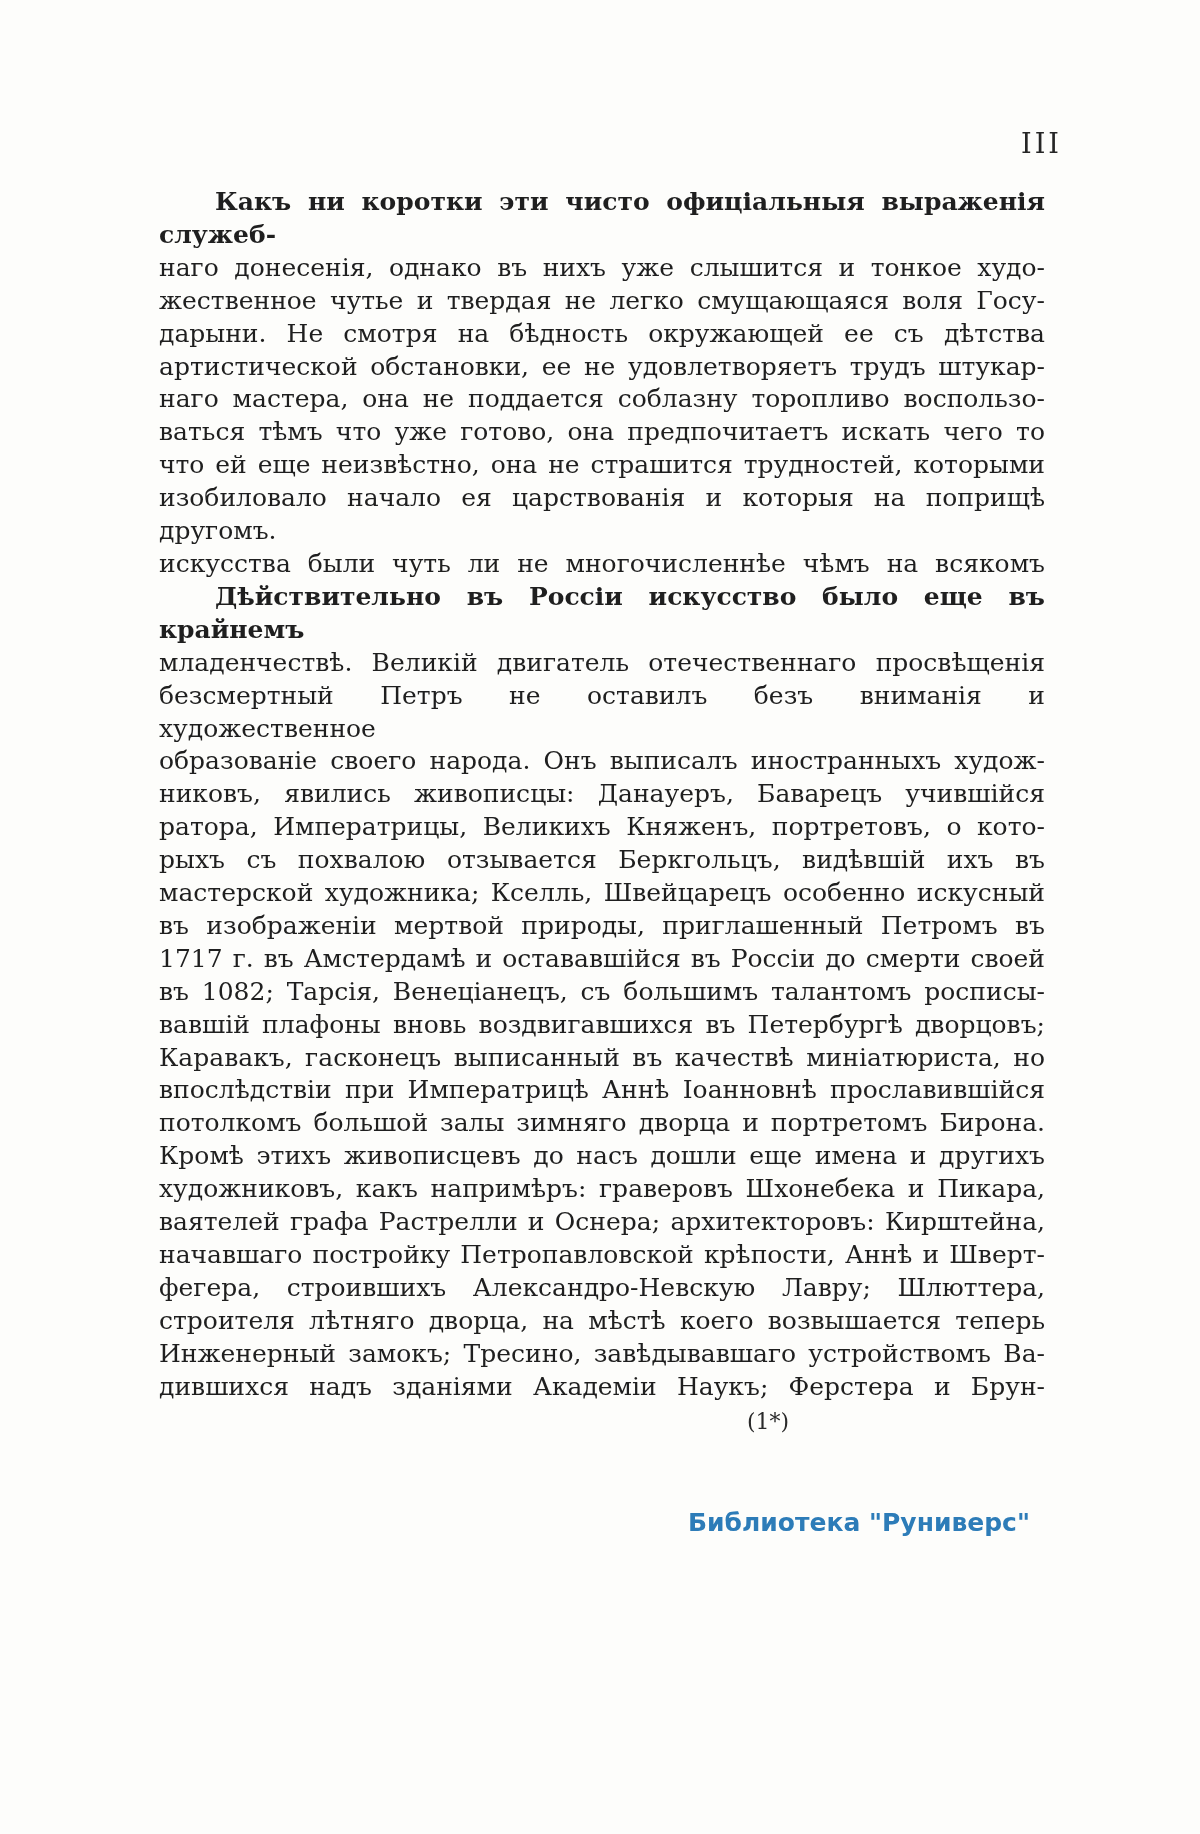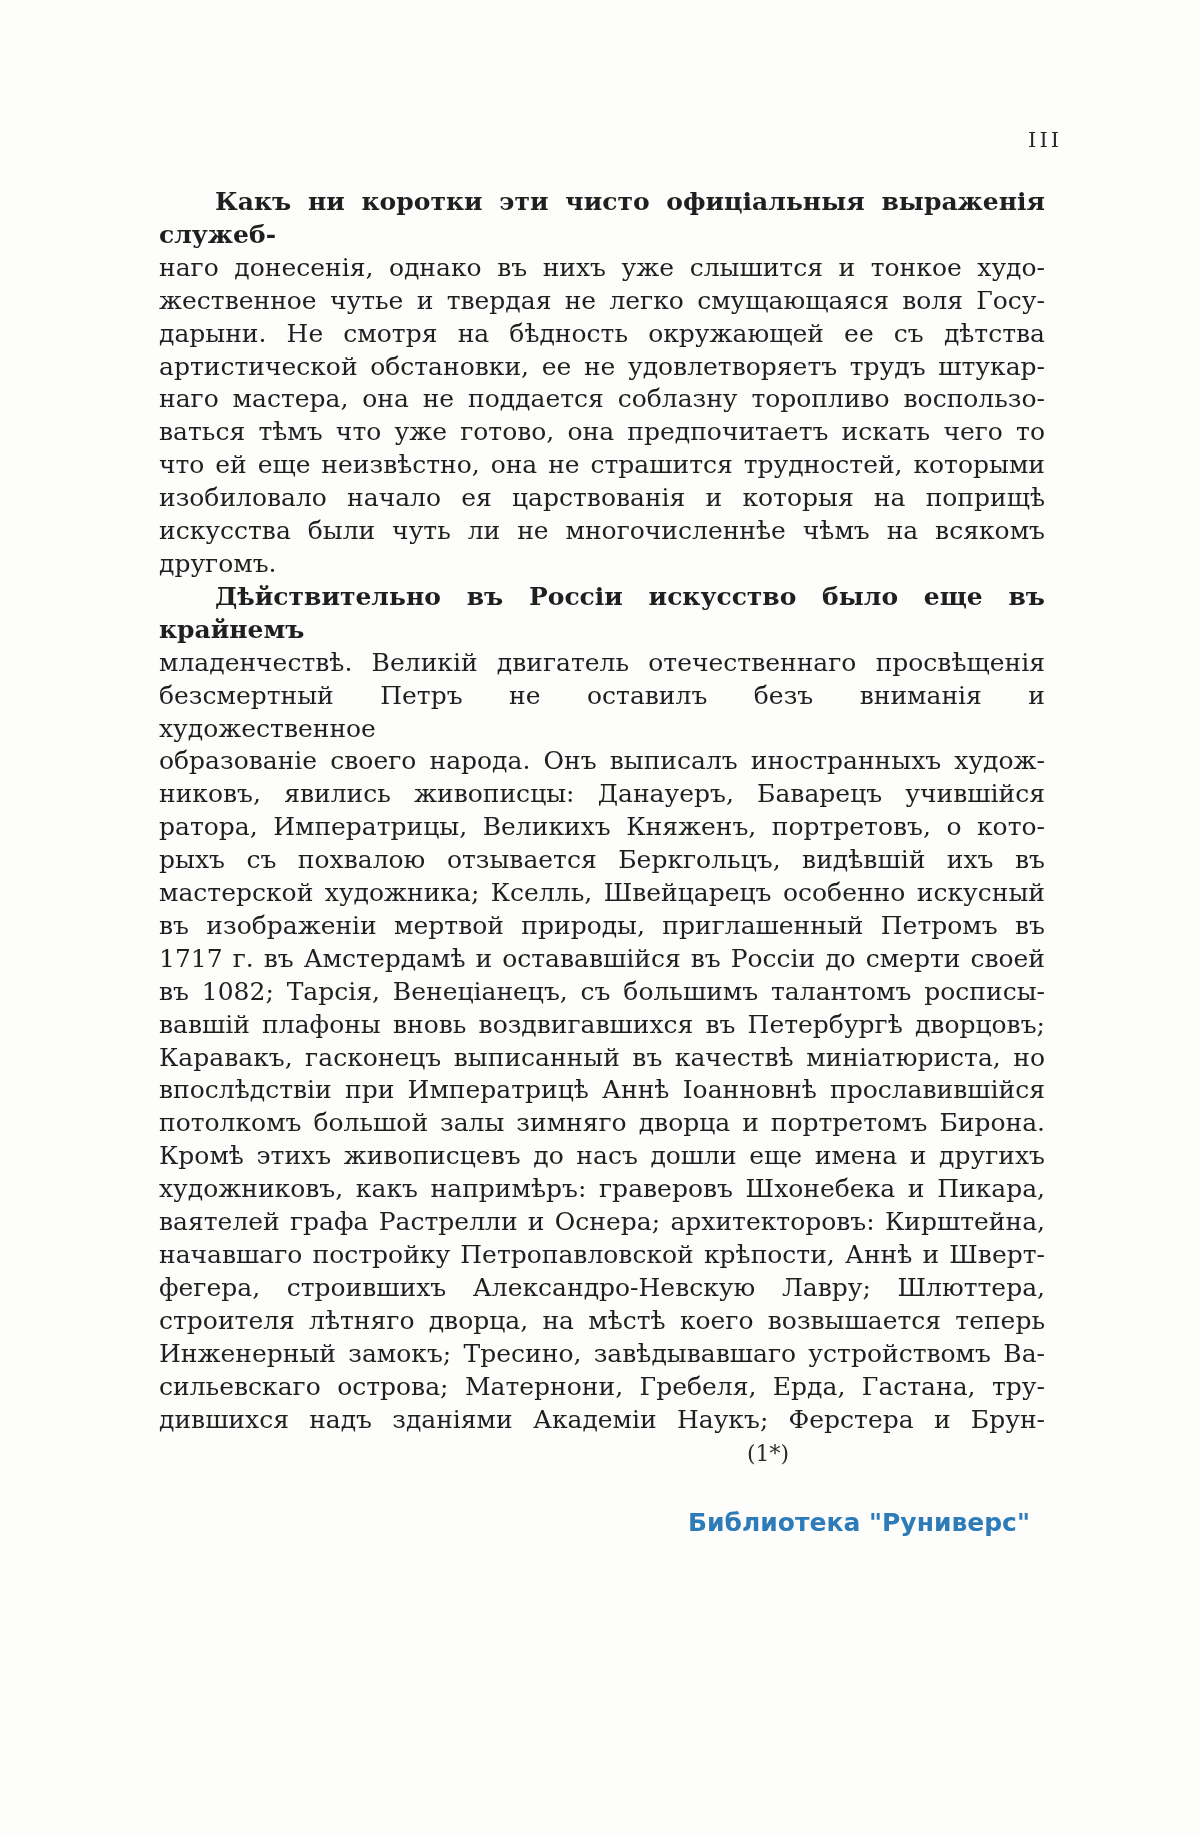--- a/index.html
+++ b/index.html
@@ -16,21 +16,21 @@
     font-family: "DejaVu Serif", "Liberation Serif", serif;
     color: #1f1f1f;
     overflow: hidden;
   }
   .page-number {
     position: absolute;
     top: 128px;
     left: 160px;
     width: 902px;
     text-align: right;
-    font-size: 21px;
+    font-size: 27px;
     letter-spacing: 3px;
     color: #262626;
   }
   .text-block {
     position: absolute;
     top: 186px;
     left: 159px;
     width: 886px;
   }
   .para {
@@ -82,22 +82,22 @@
     <div class="para">
       <div class="line indent">Какъ ни коротки эти чисто офиціальныя выраженія служеб-</div>
       <div class="line">наго донесенія, однако въ нихъ уже слышится и тонкое худо-</div>
       <div class="line">жественное чутье и твердая не легко смущающаяся воля Госу-</div>
       <div class="line">дарыни. Не смотря на бѣдность окружающей ее съ дѣтства</div>
       <div class="line">артистической обстановки, ее не удовлетворяетъ трудъ штукар-</div>
       <div class="line">наго мастера, она не поддается соблазну торопливо воспользо-</div>
       <div class="line">ваться тѣмъ что уже готово, она предпочитаетъ искать чего то</div>
       <div class="line">что ей еще неизвѣстно, она не страшится трудностей, которыми</div>
       <div class="line">изобиловало начало ея царствованія и которыя на поприщѣ</div>
+      <div class="line end">другомъ.</div>
       <div class="line">искусства были чуть ли не многочисленнѣе чѣмъ на всякомъ</div>
-      <div class="line end">другомъ.</div>
     </div>
 
     <div class="para">
       <div class="line indent">Дѣйствительно въ Россіи искусство было еще въ крайнемъ</div>
       <div class="line">младенчествѣ. Великій двигатель отечественнаго просвѣщенія</div>
       <div class="line">безсмертный Петръ не оставилъ безъ вниманія и художественное</div>
       <div class="line">образованіе своего народа. Онъ выписалъ иностранныхъ худож-</div>
       <div class="line">никовъ, явились живописцы: Данауеръ, Баварецъ учившійся</div>
       <div class="line">ратора, Императрицы, Великихъ Княженъ, портретовъ, о кото-</div>
       <div class="line">рыхъ съ похвалою отзывается Беркгольцъ, видѣвшій ихъ въ</div>
@@ -109,21 +109,20 @@
       <div class="line">Каравакъ, гасконецъ выписанный въ качествѣ миніатюриста, но</div>
       <div class="line">впослѣдствіи при Императрицѣ Аннѣ Іоанновнѣ прославившійся</div>
       <div class="line">потолкомъ большой залы зимняго дворца и портретомъ Бирона.</div>
       <div class="line">Кромѣ этихъ живописцевъ до насъ дошли еще имена и другихъ</div>
       <div class="line">художниковъ, какъ напримѣръ: граверовъ Шхонебека и Пикара,</div>
       <div class="line">ваятелей графа Растрелли и Оснера; архитекторовъ: Кирштейна,</div>
       <div class="line">начавшаго постройку Петропавловской крѣпости, Аннѣ и Шверт-</div>
       <div class="line">фегера, строившихъ Александро-Невскую Лавру; Шлюттера,</div>
       <div class="line">строителя лѣтняго дворца, на мѣстѣ коего возвышается теперь</div>
       <div class="line">Инженерный замокъ; Тресино, завѣдывавшаго устройствомъ Ва-</div>
-      <div class="line">сильевскаго острова; Матернони, Гребеля, Ерда, Гастана, тру-</div>
       <div class="line">дившихся надъ зданіями Академіи Наукъ; Ферстера и Брун-</div>
     </div>
 
     <div class="signature-mark">(1*)</div>
 
   </div>
 
   <div class="watermark">Библиотека "Руниверс"</div>
 
 </div>

